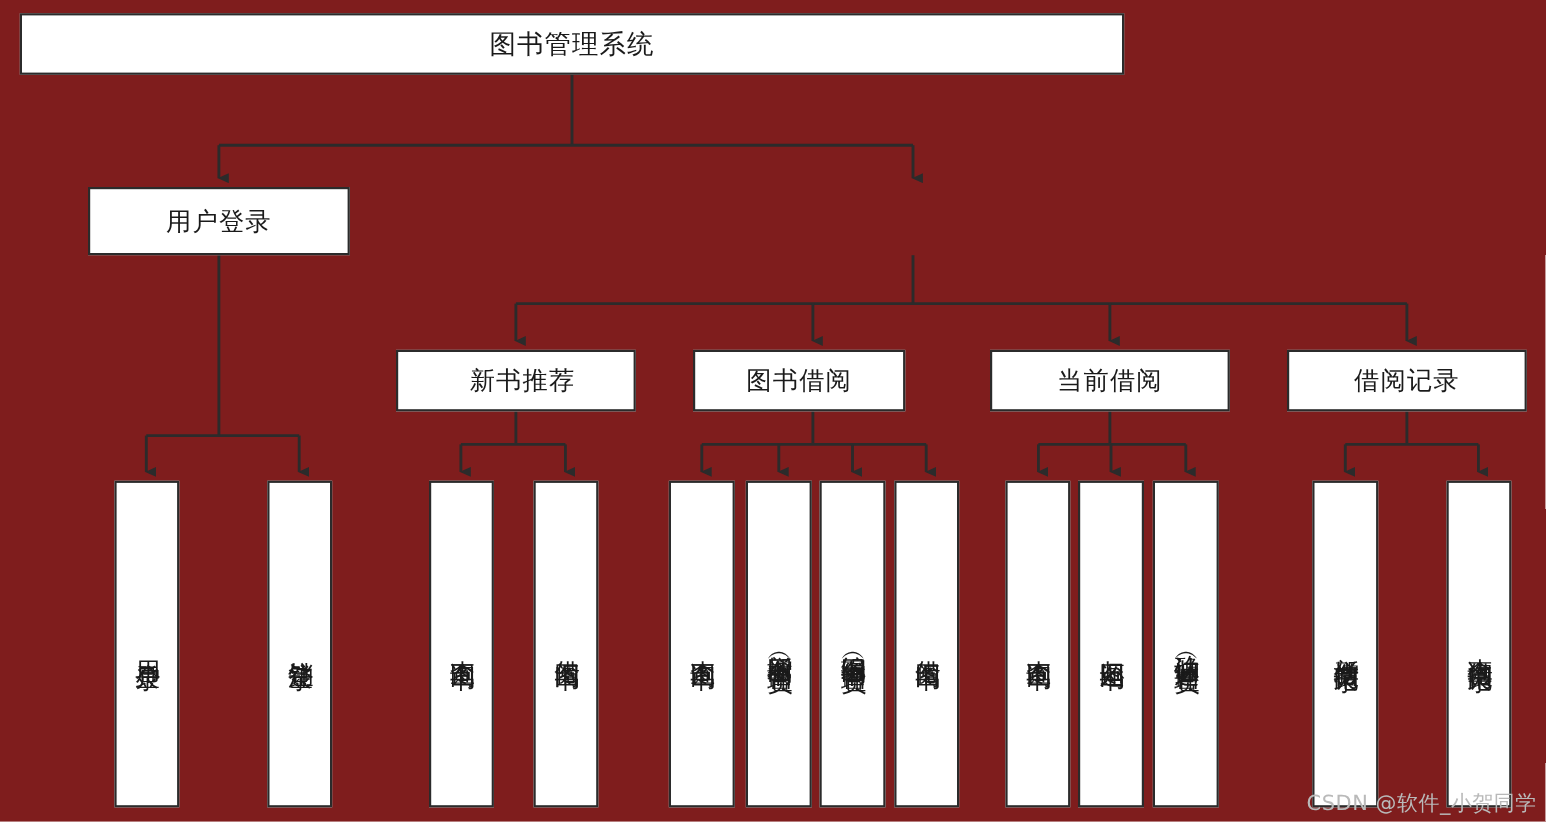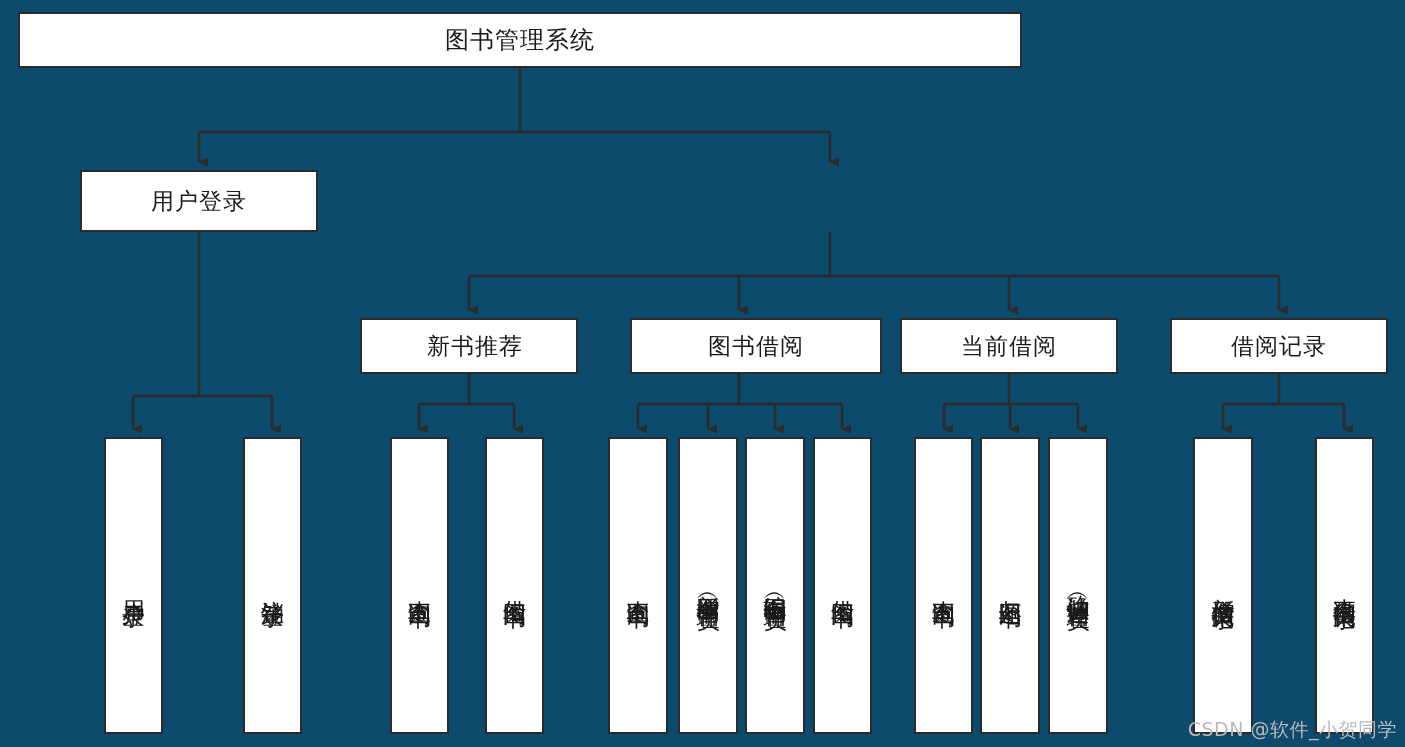--- a/index.html
+++ b/index.html
@@ -4,21 +4,21 @@
 <style>
   html, body {
     margin: 0;
     padding: 0;
     background: #ffffff;
   }
   #canvas {
     position: relative;
     width: 1405px;
     height: 747px;
-    background: #0c4a6e;
+    background: #7f1d1d;
     font-family: "DejaVu Sans", "Liberation Sans", sans-serif;
     overflow: hidden;
   }
   svg.edges {
     position: absolute;
     left: 0;
     top: 0;
     width: 1405px;
     height: 747px;
     pointer-events: none;
@@ -127,21 +127,21 @@
 
   <div class="node horiz" style="left:80px; top:170px; width:238px; height:62px;">
     <span>用户登录</span>
   </div>
 
 
   <div class="node horiz" style="left:360px; top:318px; width:218px; height:56px;padding-left:12px;">
     <span>新书推荐</span>
   </div>
 
-  <div class="node horiz" style="left:630px; top:318px; width:252px; height:56px;">
+  <div class="node horiz" style="left:630px; top:318px; width:193px; height:56px;">
     <span>图书借阅</span>
   </div>
 
   <div class="node horiz" style="left:900px; top:318px; width:218px; height:56px;">
     <span>当前借阅</span>
   </div>
 
   <div class="node horiz" style="left:1170px; top:318px; width:218px; height:56px;">
     <span>借阅记录</span>
   </div>

